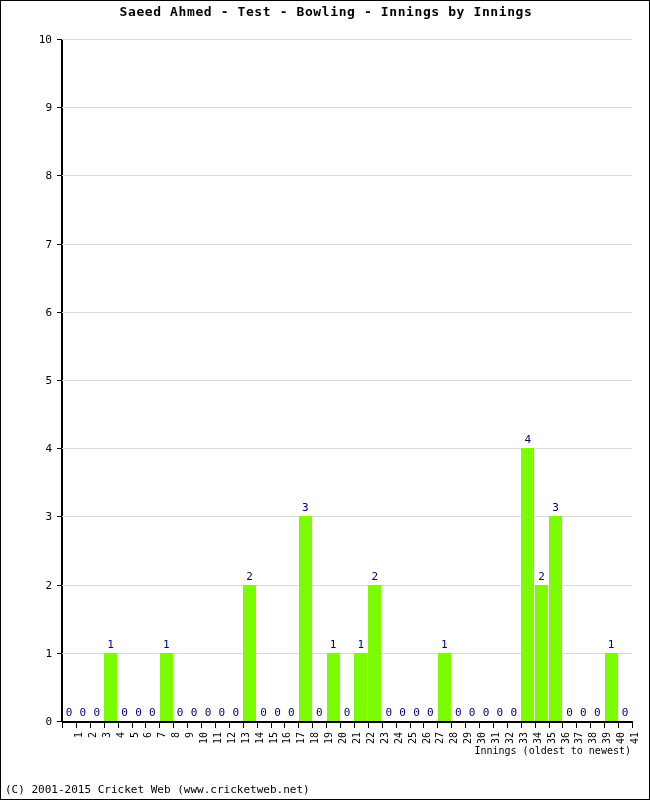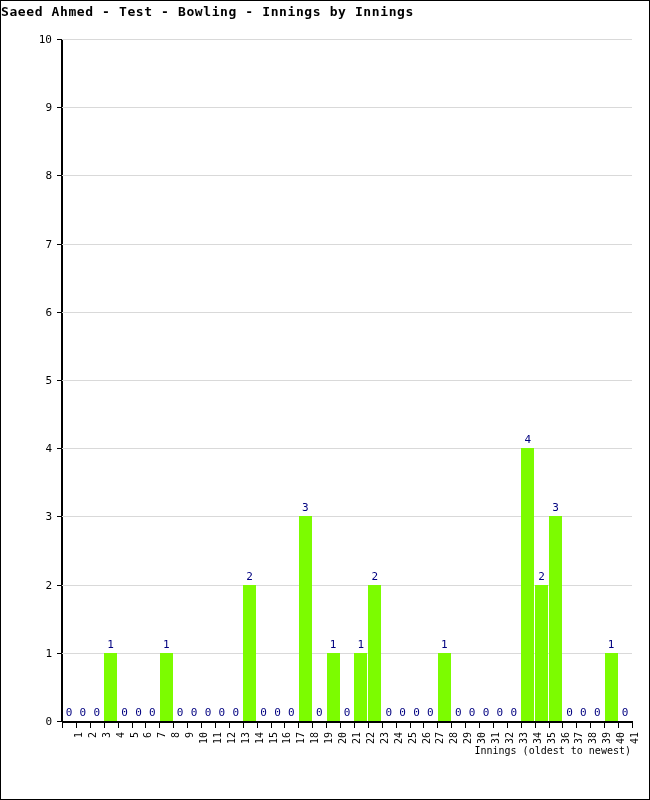--- a/index.html
+++ b/index.html
@@ -19,21 +19,21 @@
     box-sizing: border-box;
     overflow: hidden;
   }
 
   
   #chart-title {
     position: absolute;
     left: 0;
     top: 3px;
     width: 650px;
-    text-align: left;
+    text-align: center;
     font-size: 13px;
     font-weight: bold;
     color: #000000;
     letter-spacing: 0.6px;
     white-space: nowrap;
   }
 
   
   #plot-area {
     position: absolute;
@@ -168,20 +168,21 @@
       <div class="bar" style="left: 306.305px; width: 13px; height: 136.4px; background: rgb(124, 252, 0);"></div>
       <div class="bar" style="left: 375.817px; width: 13px; height: 68.2px; background: rgb(124, 252, 0);"></div>
       <div class="bar" style="left: 459.232px; width: 13px; height: 272.8px; background: rgb(124, 252, 0);"></div>
       <div class="bar" style="left: 473.134px; width: 13px; height: 136.4px; background: rgb(124, 252, 0);"></div>
       <div class="bar" style="left: 487.037px; width: 13px; height: 204.6px; background: rgb(124, 252, 0);"></div>
       <div class="bar" style="left: 542.646px; width: 13px; height: 68.2px; background: rgb(124, 252, 0);"></div>
     </div>
 
   <div id="x-axis-title">Innings (oldest to newest)</div>
 
+  <div id="footer-text">(C) 2001-2015 Cricket Web (www.cricketweb.net)</div>
 <div class="y-tick-label" style="top: 720px; right: 597px;">0</div>
     <div class="y-tick-mark" style="top: 720px; left: 56px;"></div>
     <div class="y-tick-label" style="top: 651.8px; right: 597px;">1</div>
     <div class="y-tick-mark" style="top: 651.8px; left: 56px;"></div>
     <div class="y-tick-label" style="top: 583.6px; right: 597px;">2</div>
     <div class="y-tick-mark" style="top: 583.6px; left: 56px;"></div>
     <div class="y-tick-label" style="top: 515.4px; right: 597px;">3</div>
     <div class="y-tick-mark" style="top: 515.4px; left: 56px;"></div>
     <div class="y-tick-label" style="top: 447.2px; right: 597px;">4</div>
     <div class="y-tick-mark" style="top: 447.2px; left: 56px;"></div>

